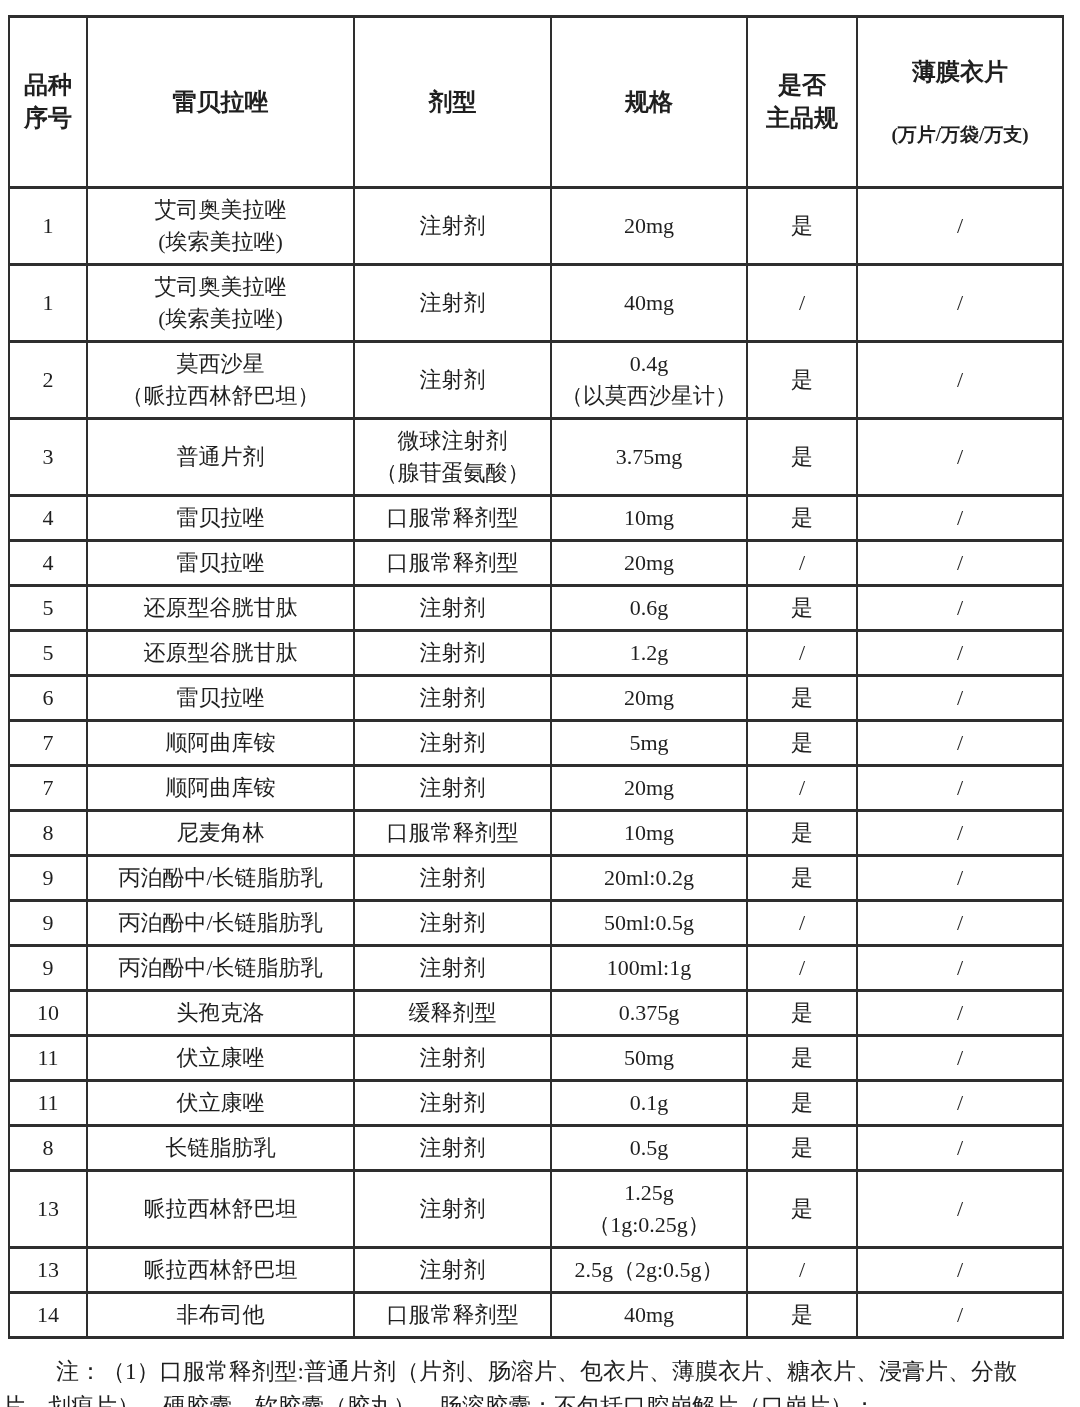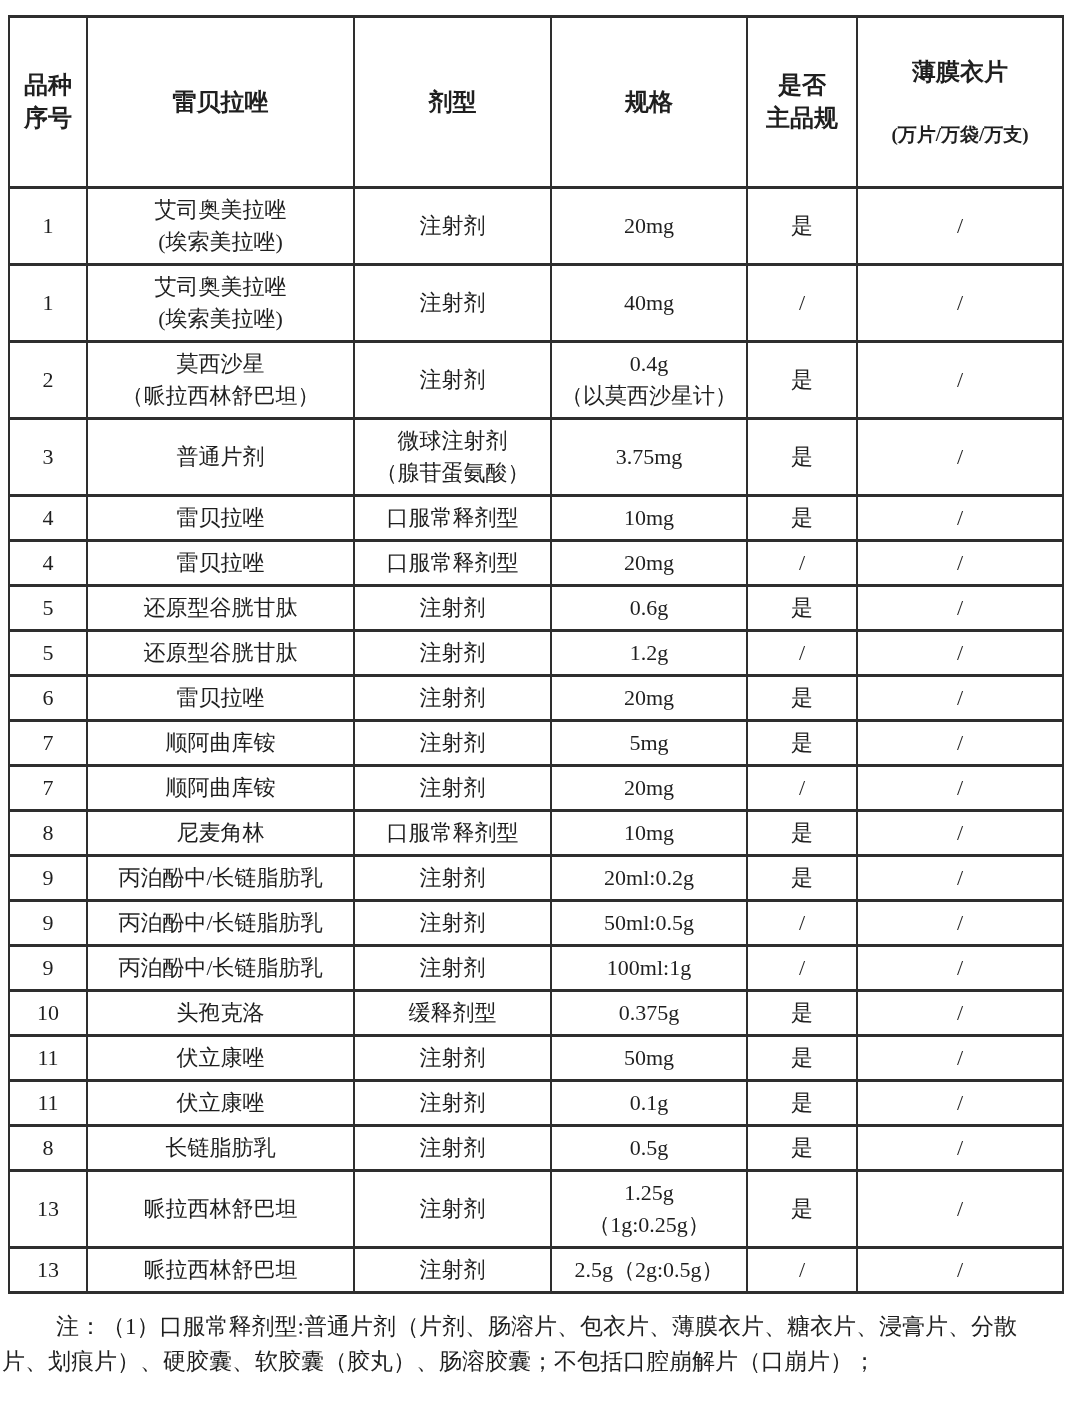--- a/index.html
+++ b/index.html
@@ -260,20 +260,28 @@
           <td>/</td>
         </tr>
         <tr>
           <td>13</td>
           <td>哌拉西林舒巴坦</td>
           <td>注射剂</td>
           <td>2.5g（2g:0.5g）</td>
           <td>/</td>
           <td>/</td>
         </tr>
+        <tr>
+          <td>14</td>
+          <td>非布司他</td>
+          <td>口服常释剂型</td>
+          <td>40mg</td>
+          <td>是</td>
+          <td>/</td>
+        </tr>
       </tbody>
   </table>
 
   <div class="notes">
     <p class="note-1">注：（1）口服常释剂型:普通片剂（片剂、肠溶片、包衣片、薄膜衣片、糖衣片、浸膏片、分散片、划痕片）、硬胶囊、软胶囊（胶丸）、肠溶胶囊；不包括口腔崩解片（口崩片）；</p>
 
   </div>
 
 </div>
 

